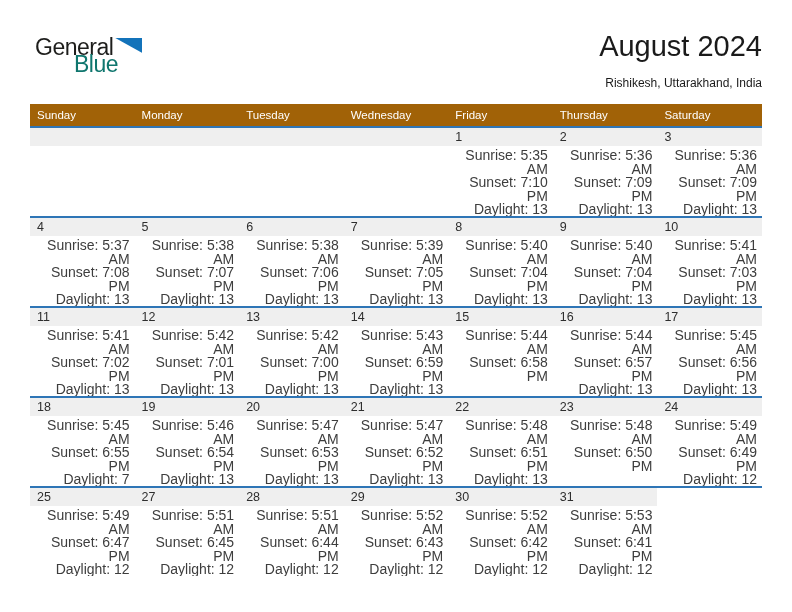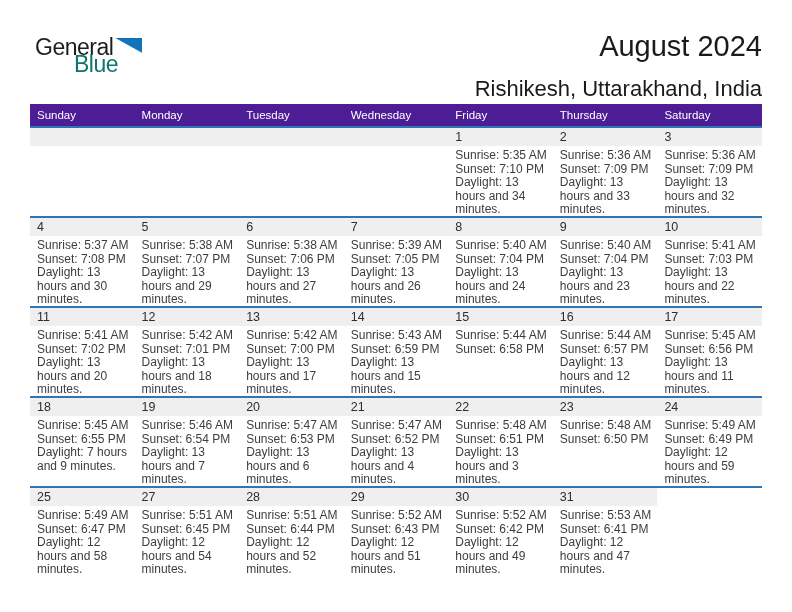--- a/index.html
+++ b/index.html
@@ -9,31 +9,31 @@
   
   .logo{position:absolute;left:35px;top:36px;line-height:1;}
   .logo-row1{display:flex;align-items:flex-start;}
   .logo-general{font-size:23px;color:#1d1d1b;letter-spacing:-0.5px;}
   .logo-triangle{display:inline-block;width:27px;height:15px;margin-left:2px;margin-top:2px;
     background:#1373ba;clip-path:polygon(0 0,100% 0,100% 100%);}
   .logo-blue{font-size:23px;color:#0f766e;letter-spacing:-0.5px;margin-left:39px;margin-top:-6px;}
 
   
   .month-title{position:absolute;top:30px;right:30px;font-size:29px;color:#1a1a1a;}
-  .location-subtitle{position:absolute;top:76px;right:30px;font-size:22px;color:#1a1a1a;}
+  .location-subtitle{position:absolute;top:76px;right:30px;font-size:12px;color:#1a1a1a;}
 
   
   .calendar{position:absolute;left:30px;top:104px;width:732px;}
-  .weekday-header{display:grid;grid-template-columns:repeat(7,1fr);background:#4c1d95;height:22px;}
+  .weekday-header{display:grid;grid-template-columns:repeat(7,1fr);background:#a16207;height:22px;}
   .weekday-cell{color:#ffffff;font-size:11.5px;line-height:22px;padding-left:7px;overflow:hidden;white-space:nowrap;}
 
   .week-row{display:grid;grid-template-columns:repeat(7,1fr);border-top:2px solid #2e75b6;height:90px;box-sizing:border-box;}
   .day-cell{overflow:hidden;}
   .day-number{height:18px;background:#efefef;font-size:12.5px;line-height:18px;padding-left:7px;color:#2e2e2e;}
-  .day-details{padding:3px 5px 0 7px;font-size:12px;line-height:13.5px;color:#3d3d3d;}
+  .day-details{padding:3px 5px 0 7px;font-size:14px;line-height:13.5px;color:#3d3d3d;text-align:right;}
   .detail-line{margin:0;}
 </style>
 </head>
 <body>
 
 <div class="page">
 
   <div class="logo">
     <div class="logo-row1">
       <span class="logo-general">General</span>

